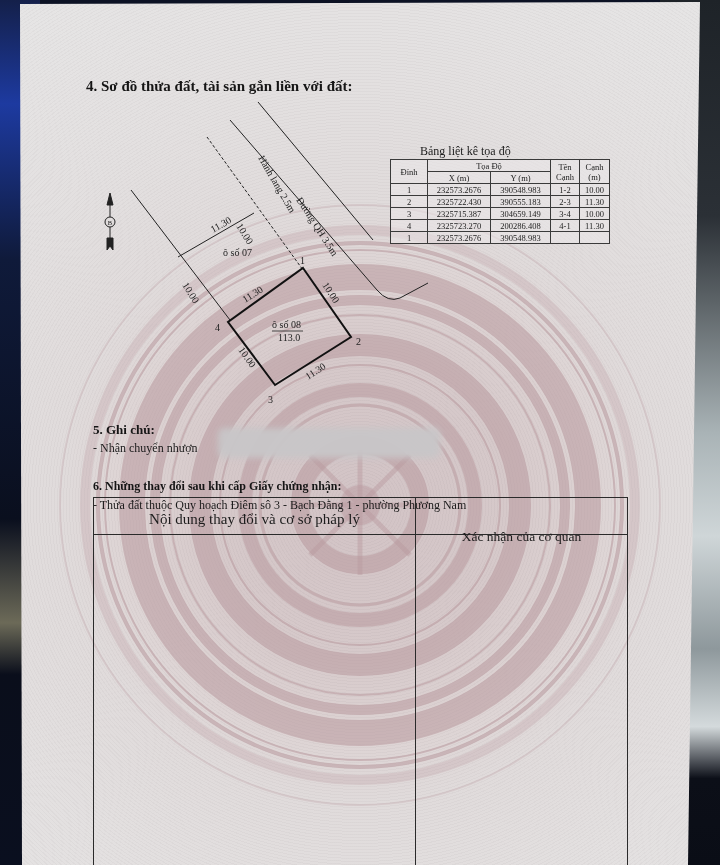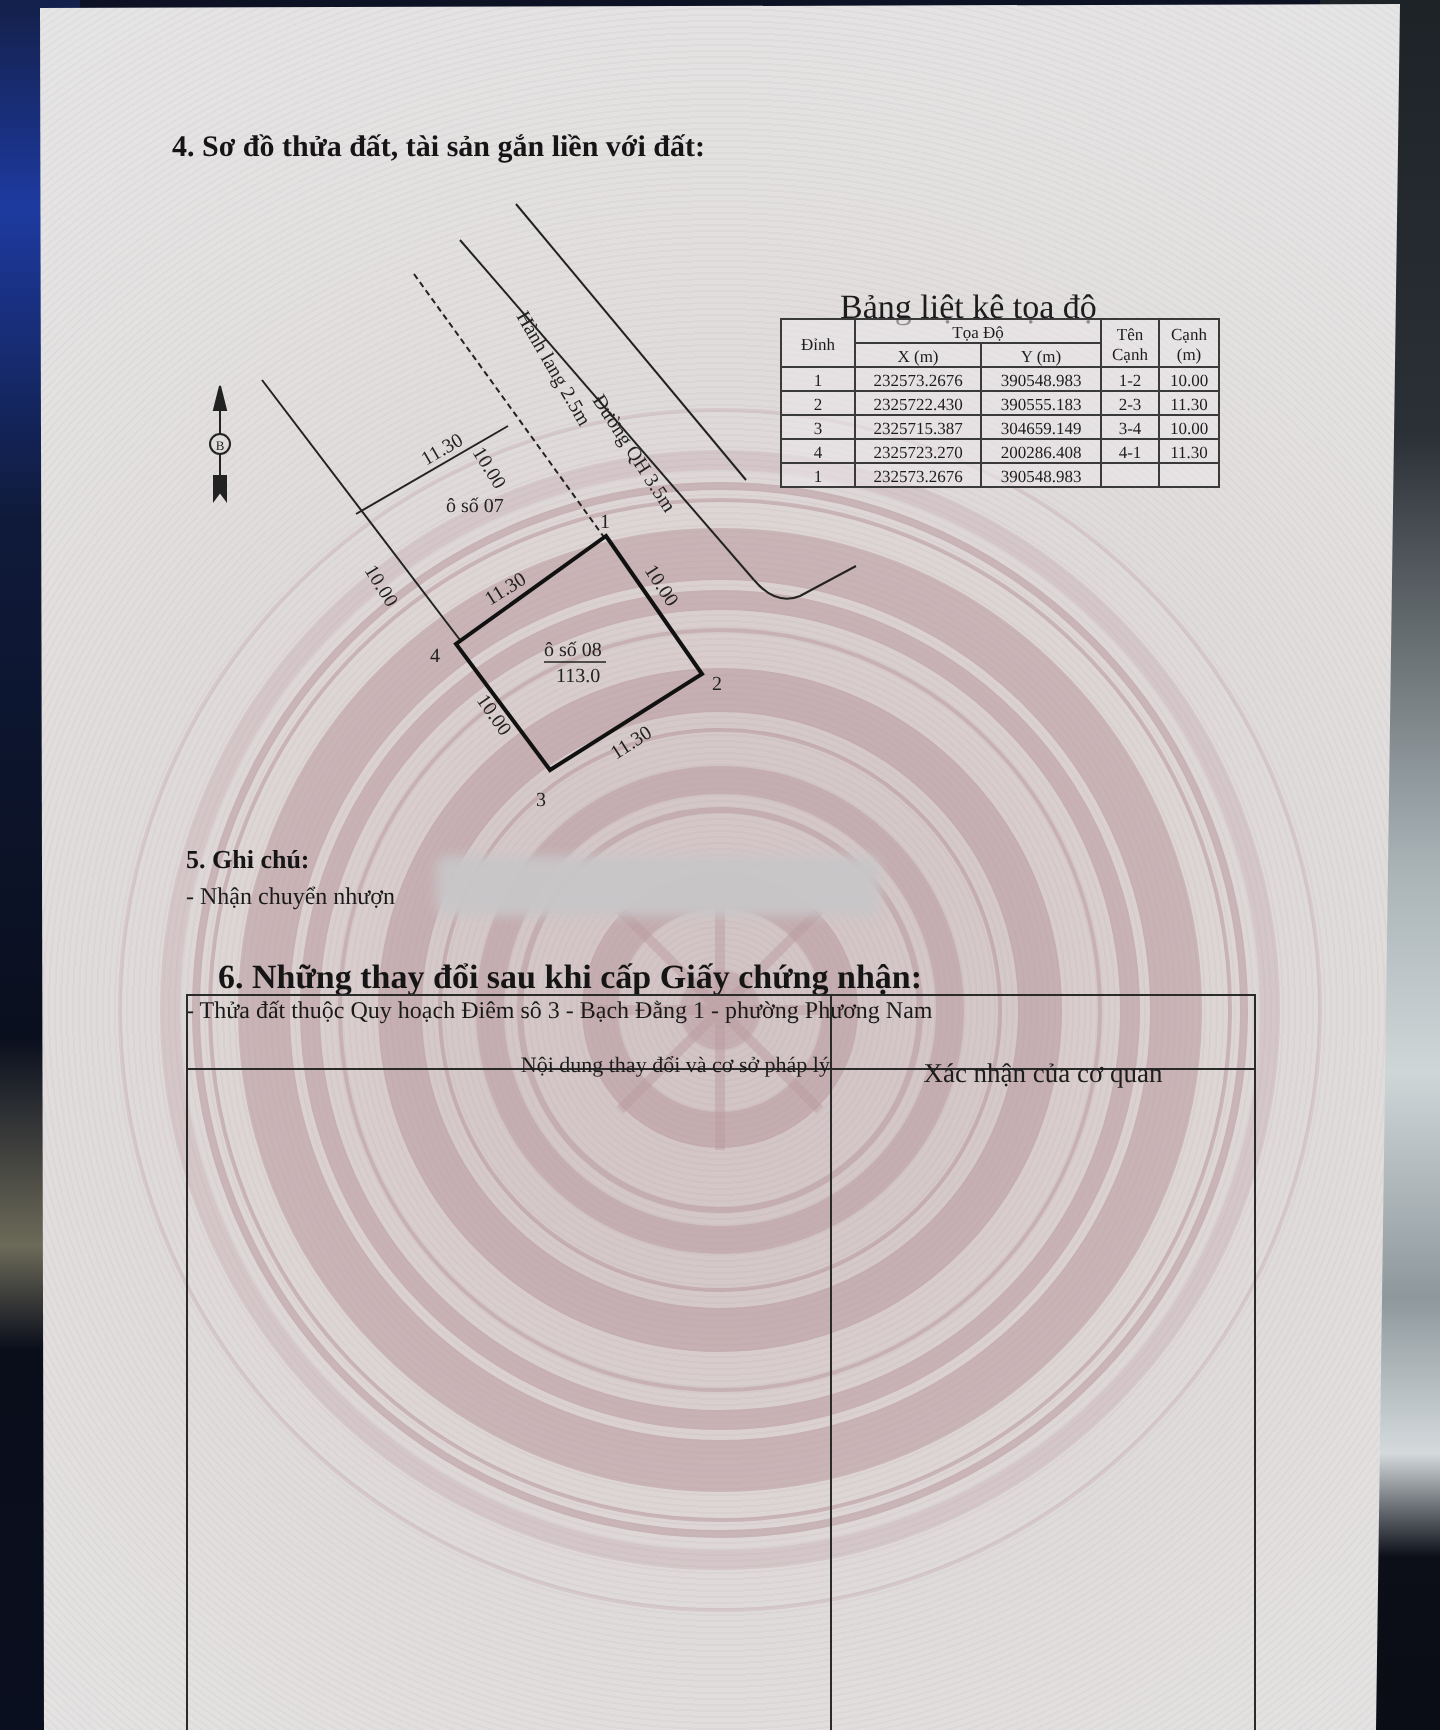--- a/index.html
+++ b/index.html
@@ -22,52 +22,52 @@
     background:
       repeating-radial-gradient(circle at 360px 505px, rgba(255,255,255,0.0) 0 2px, rgba(120,110,115,0.05) 2px 3px),
       radial-gradient(circle at 360px 505px, #d2c3c5 0, #d6c9ca 150px, #ddd3d3 230px, #e0dbdb 300px, #e3e0e0 420px, #e6e5e5 600px);
   }
   .drum {
     position: absolute; left: 0; top: 0; width: 720px; height: 865px;
     pointer-events: none;
     clip-path: polygon(20px 4px, 700px 2px, 688px 865px, 22px 865px);
   }
 
-  .h4 { position: absolute; left: 86px; top: 66px; font-size: 15px; font-weight: bold; color: #151515; }
+  .h4 { position: absolute; left: 86px; top: 78px; font-size: 15px; font-weight: bold; color: #151515; }
   .h5 { position: absolute; left: 93px; top: 422px; font-size: 13px; font-weight: bold; color: #151515; }
   .note { position: absolute; left: 93px; font-size: 12px; color: #1a1a1a; white-space: nowrap; }
   .note1 { top: 441px; }
   .note2 { top: 461px; margin-top: 37px; }
   .blur-box {
     position: absolute; left: 218px; top: 428px; width: 222px; height: 30px;
     background: rgba(200,198,200,0.96); filter: blur(3px); border-radius: 6px;
   }
-  .h6 { position: absolute; left: 93px; top: 479px; font-size: 17px; font-weight: bold; color: #151515; margin-left: 16px; }
-
-  .coord-title { position: absolute; left: 420px; top: 144px; font-size: 17px; color: #1c1c1c; }
+  .h6 { position: absolute; left: 93px; top: 479px; font-size: 12px; font-weight: bold; color: #151515; }
+
+  .coord-title { position: absolute; left: 420px; top: 144px; font-size: 12px; color: #1c1c1c; }
   table.coords {
     position: absolute; left: 390px; top: 159px; border-collapse: collapse;
     font-size: 8.5px; color: #1c1c1c; background: rgba(235,232,233,0.55);
   }
   table.coords td, table.coords th {
     border: 1px solid #3a3a3a; text-align: center; padding: 0 2px; height: 11px; font-weight: normal;
   }
   .col-dinh { width: 32px; }
   .col-x { width: 58px; }
   .col-y { width: 55px; }
   .col-ten { width: 24px; margin-left: 14px; }
   .col-canh { width: 25px; }
 
   .change-table {
     position: absolute; left: 93px; top: 497px; width: 533px; height: 368px;
     border-left: 1.2px solid #2a2a2a; border-top: 1.2px solid #2a2a2a; border-right: 1.2px solid #2a2a2a;
   }
   .change-table .divider-v { position: absolute; left: 321px; top: 0; bottom: 0; border-left: 1.2px solid #2a2a2a; }
   .change-table .divider-h { position: absolute; left: 0; right: 0; top: 36px; border-top: 1.2px solid #2a2a2a; }
-  .hdr-left { position: absolute; left: 0; width: 321px; top: 29px; text-align: right; font-size: 11px; color: #1c1c1c; }
+  .hdr-left { position: absolute; left: 0; width: 321px; top: 13px; text-align: center; font-size: 15px; color: #1c1c1c; }
   .hdr-right { position: absolute; left: 322px; right: 0; top: 2px; text-align: center; font-size: 13.5px; color: #1c1c1c; line-height: 17px; margin-top: 28px; }
 
   svg text { font-family: "Liberation Serif", "DejaVu Serif", serif; }
 </style>
 </head>
 <body>
 
 <div class="bg-left"></div>
 <div class="bg-right"></div>
 

